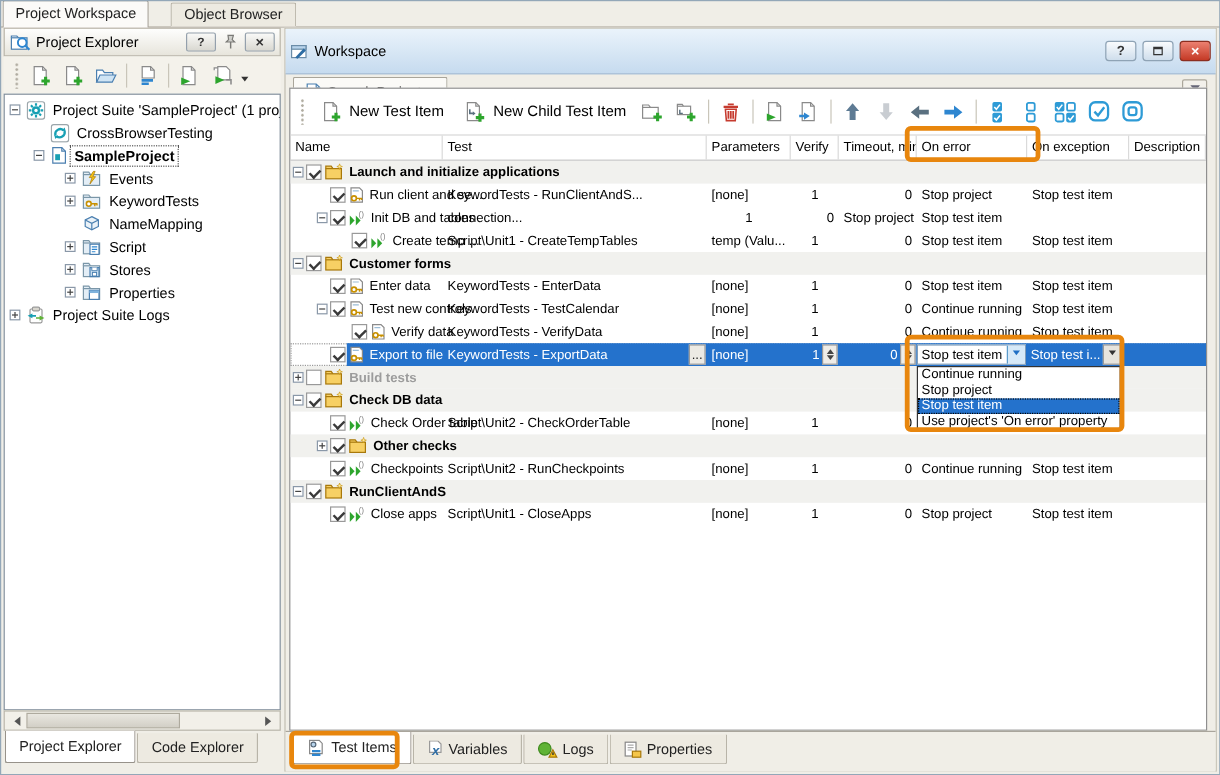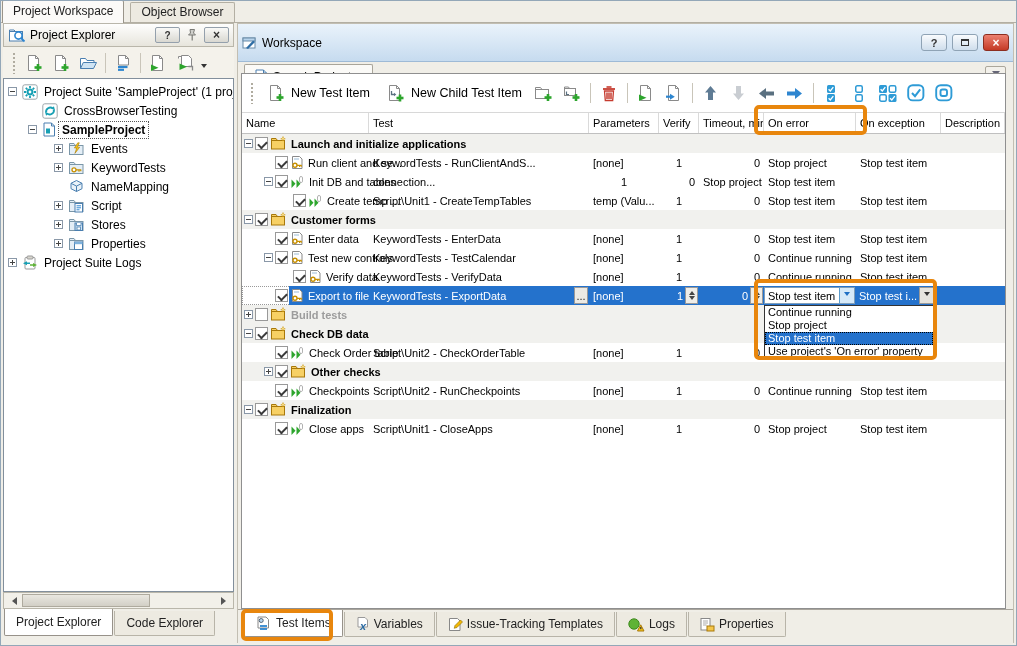--- a/index.html
+++ b/index.html
@@ -4,21 +4,21 @@
 <style>
   *{box-sizing:border-box;margin:0;padding:0}
   html,body{width:1017px;height:646px}
   body{position:relative;background:#F0EEE7;font-family:"Liberation Sans",sans-serif;font-size:11px;color:#000;overflow:hidden}
   body::after{content:"";position:absolute;inset:0;border:1px solid #93A7B8;pointer-events:none;z-index:99}
   .ic{display:inline-flex;align-items:center;justify-content:center}
   .ic svg{display:block}
 
   
   #top-tabs{position:absolute;left:0;top:0;width:100%;height:23px;display:flex;align-items:flex-end;padding-left:2px;border-bottom:1px solid #B3AFA3;background:#F0EEE7}
-  .ttab{height:20px;line-height:18px;padding:0 10px;font-size:12px;border:1px solid #B3AFA3;border-bottom:none;border-radius:2px 2px 0 0;background:#EDEAE1;color:#222;margin-right:6px;white-space:nowrap}
+  .ttab{height:20px;line-height:18px;padding:0 10px;font-size:12px;border:1px solid #B3AFA3;border-bottom:none;border-radius:2px 2px 0 0;background:#EDEAE1;color:#222;margin-right:18px;white-space:nowrap}
   .ttab.active{height:23px;line-height:21px;background:#FBFAF8;margin-bottom:-1px;border-color:#99948A;z-index:2;position:relative}
 
   
   #left-panel{position:absolute;left:3px;top:23px;width:231px;height:618px}
   .pe-header{height:24px;border:1px solid #B9B6AA;background:linear-gradient(#FEFEFD,#E7E5DC);display:flex;align-items:center;padding:0 4px;gap:4px}
   .pe-title{font-size:12px;flex:1;white-space:nowrap;overflow:hidden}
   .hbtn{width:25px;height:16px;border:1px solid #94A0AC;border-radius:2px;background:linear-gradient(#F9F9F7,#D9D8D1);display:flex;align-items:center;justify-content:center;font-size:10px;font-weight:bold;color:#333}
   .pinbtn{width:16px;height:16px;display:flex;align-items:center;justify-content:center}
   .xchar{font-size:12px;font-weight:bold;line-height:10px}
   .pe-toolbar{height:31px;display:flex;align-items:center;gap:1px;padding-left:9px;background:#F4F2EB;position:relative}
@@ -924,21 +924,21 @@
             <span class="cbx on"></span>
             <span class="sp" style="width: 2px;"></span>
             <span class="ic">
               <svg width="17" height="15">
                 <path d="M1.5 4.5v-2h4.5l1.5 2" fill="#F7D064" stroke="#A8780A"></path>
                 <rect x="1.5" y="4.5" width="13" height="8.5" fill="#F7D064" stroke="#A8780A"></rect>
                 <path d="M13 0.5l.6 1.7 1.7.6-1.7.6-.6 1.7-.6-1.7-1.7-.6 1.7-.6z" fill="#FFEC9E" stroke="#C89000" stroke-width="0.5"></path>
               </svg>
             </span>
             <span class="sp" style="width: 4px;"></span>
-            <span>Finalization</span>
+            <span>RunClientAndS</span>
           </div>
         </div>
         <div class="row item GRID">
           <div class="namecell">
             <span class="sp" style="width: 22px;"></span>
             <span class="sp" style="width: 9px;"></span>
             <span class="sp" style="width: 2px;"></span>
             <span class="cbx on"></span>
             <span class="sp" style="width: 2px;"></span>
             <span class="ic">
@@ -981,29 +981,20 @@
         <span>Test Items</span>
       </span>
       <span class="btab">
         <span class="ic">
           <svg width="14" height="14">
             <path d="M2 0.5h7l2.5 2.5v7H2z" fill="#fff" stroke="#999"></path>
             <text x="7" y="12.5" font-size="11" font-style="italic" font-weight="bold" fill="#2E6DA4" text-anchor="middle">x</text>
           </svg>
         </span>
         <span>Variables</span>
-      </span>
-      <span class="btab">
-        <span class="ic">
-          <svg width="15" height="15">
-            <path d="M1.5 1.5h8l2.5 2.5v9.5H1.5z" fill="#fff" stroke="#888"></path>
-            <path d="M12.5 3l2 2-5.5 5.5-2.8.8.8-2.8z" fill="#F2B705" stroke="#8a6d00" stroke-width="0.6"></path>
-          </svg>
-        </span>
-        <span>Issue-Tracking Templates</span>
       </span>
       <span class="btab">
         <span class="ic">
           <svg width="17" height="15">
             <circle cx="6" cy="7" r="5.2" fill="#5FB336" stroke="#3F8A1E"></circle>
             <path d="M9.5 14l3.2-6.2L16 14z" fill="#F5C518" stroke="#A8780A"></path>
             <rect x="12.2" y="10" width="1.2" height="2.2" fill="#333"></rect>
           </svg>
         </span>
         <span>Logs</span>

